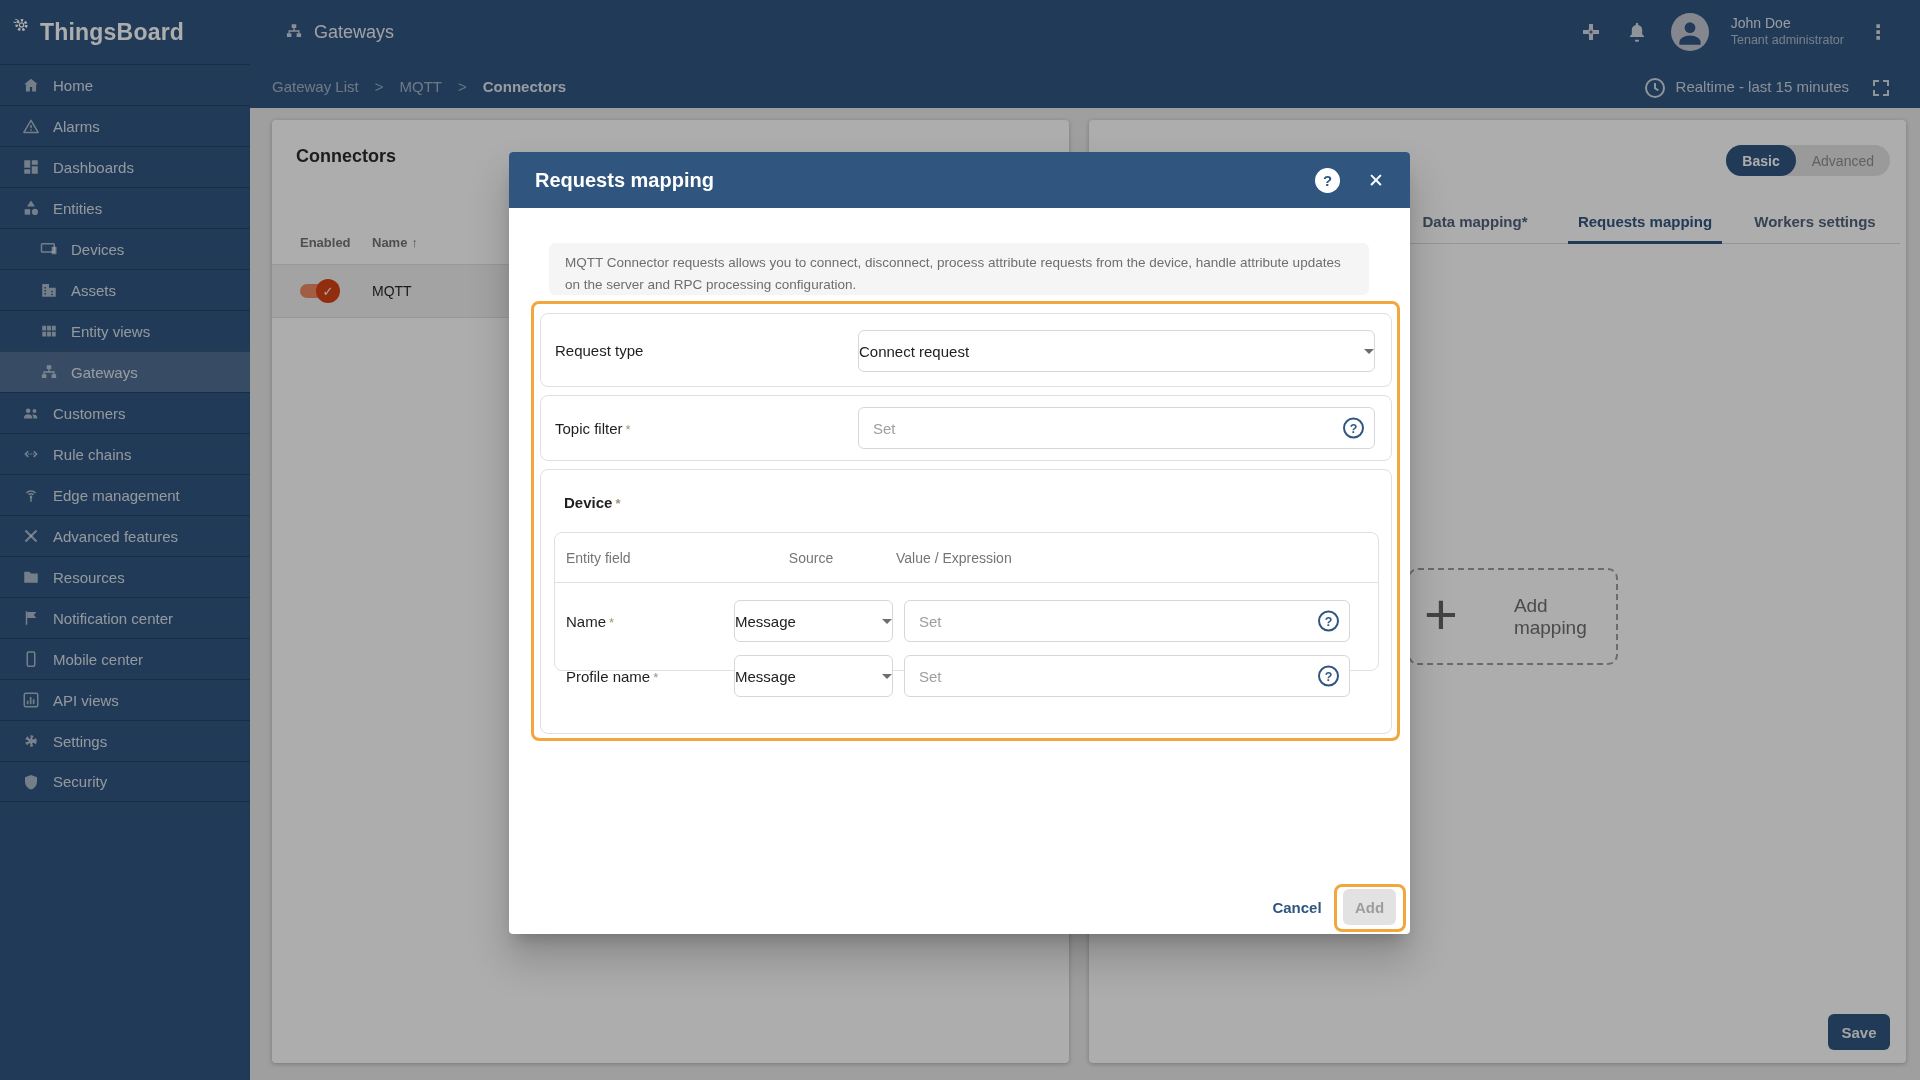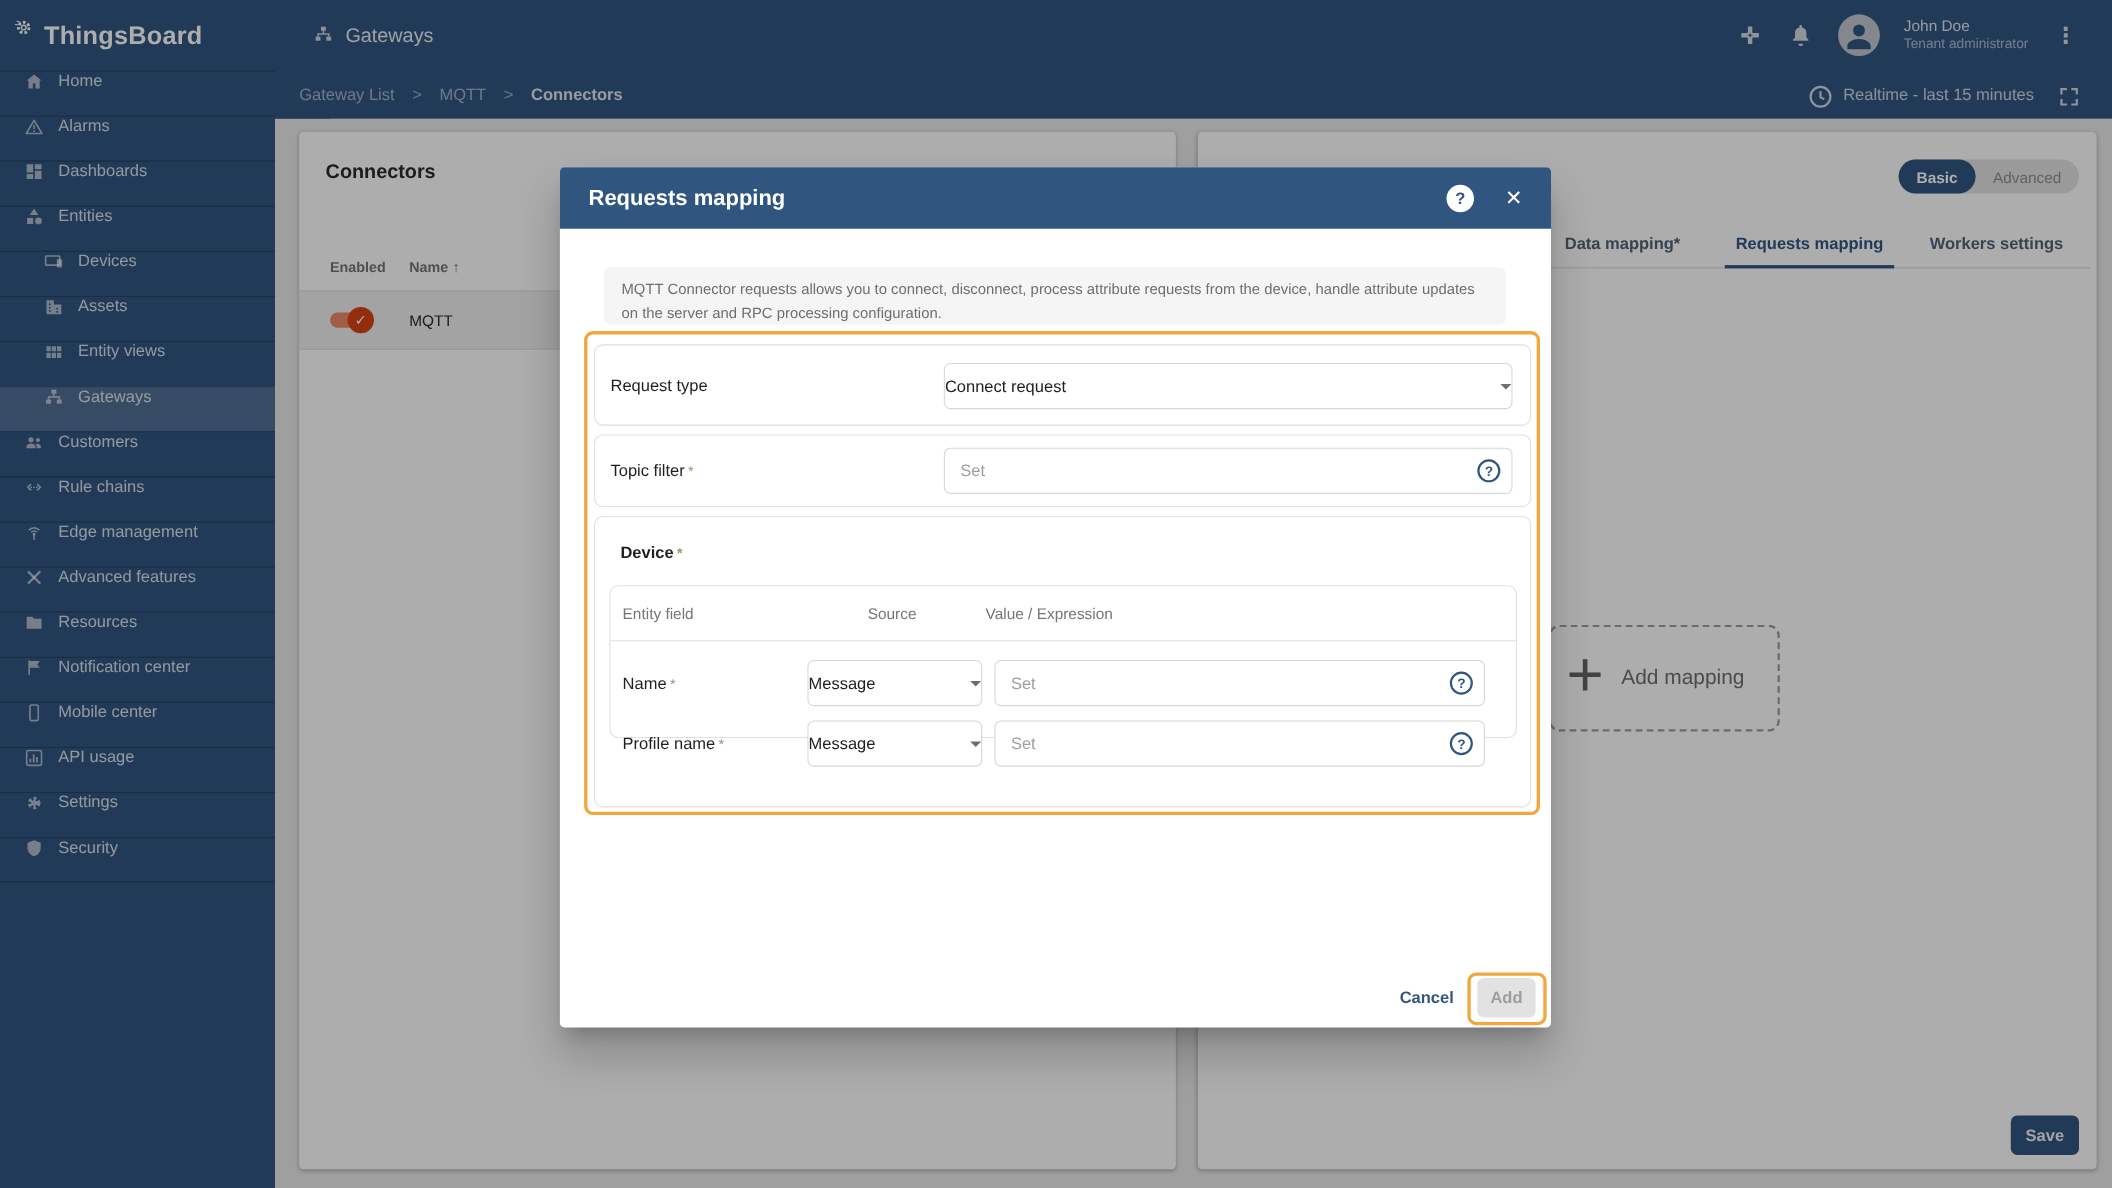--- a/index.html
+++ b/index.html
@@ -5,21 +5,21 @@
   * { margin:0; padding:0; box-sizing:border-box; }
   html,body { width:1920px; height:1080px; overflow:hidden; }
   body { font-family:"Liberation Sans","DejaVu Sans",sans-serif; background:#eaeaea; }
   .app { position:relative; width:1920px; height:1080px; }
 
   
   .sidebar { position:absolute; left:0; top:0; width:300px; height:1080px; background:#305680; z-index:1; }
   .brand { height:64px; display:flex; align-items:center; gap:10px; padding-left:12px; }
   .brand-name { color:#fff; font-size:23px; font-weight:600; letter-spacing:.2px; }
   .nav { display:flex; flex-direction:column; }
-  .nav-item { height:41px; display:flex; gap:13px; padding-left:22px; padding-right:14px;
+  .nav-item { height:41px; display:flex; align-items:center; gap:13px; padding-left:22px; padding-right:14px;
               color:rgba(255,255,255,.82); font-size:15px; border-top:1px solid rgba(0,0,0,.22); cursor:pointer; }
   .nav-item:last-child { border-bottom:1px solid rgba(0,0,0,.22); }
   .nav-item.nested { padding-left:40px; }
   .nav-item.selected { background:rgba(255,255,255,.16); }
   .nav-ic { width:18px; height:18px; color:rgba(255,255,255,.6); flex:0 0 18px; }
   .nav-ic svg { display:block; width:18px; height:18px; }
   .chev { width:8px; height:8px; border-right:2px solid rgba(255,255,255,.65); border-bottom:2px solid rgba(255,255,255,.65); margin-left:auto; }
   .chev.down { transform:rotate(45deg) translate(-2px,-2px); }
   .chev.up { transform:rotate(225deg); }
 
@@ -70,21 +70,21 @@
   .mode-opt { padding:0 16px; height:31px; display:flex; align-items:center; border-radius:16px; color:#8f8f8f; cursor:pointer; }
   .mode-opt.active { background:#305680; color:#fff; font-weight:600; }
   .tabs { position:absolute; right:6px; top:80px; display:flex; border-bottom:1px solid #dcdcdc; }
   .tab { width:170px; height:43px; display:flex; align-items:center; justify-content:center; font-size:15px;
          font-weight:600; color:#51637a; position:relative; cursor:pointer; }
   .tab.active { color:#305680; font-weight:700; }
   .tab.active::after { content:""; position:absolute; left:8px; right:8px; bottom:-1px; height:3px; background:#305680; }
   .add-mapping { position:absolute; left:319px; top:448px; width:210px; height:97px; border:2px dashed #9e9e9e;
                  border-radius:10px; display:flex; align-items:center; gap:16px; padding-left:14px; color:#6f6f6f; cursor:pointer; }
   .add-plus { font-size:58px; font-weight:400; line-height:1; color:#636363; margin-top:-6px; }
-  .add-label { font-size:19px; color:#6f6f6f; }
+  .add-label { font-size:19px; color:#6f6f6f;margin-left:40px; }
   .save-btn { position:absolute; right:16px; bottom:13px; width:62px; height:36px; background:#305680; color:#f2f2f2;
               border:none; border-radius:6px; font-size:15px; font-weight:600; cursor:pointer; font-family:inherit; }
 
   
   .backdrop { position:absolute; inset:0; background:rgba(0,0,0,.32); z-index:5; }
   .modal { position:absolute; left:509px; top:152px; width:901px; height:782px; background:#fff; border-radius:4px;
            z-index:10; box-shadow:0 11px 15px -7px rgba(0,0,0,.2),0 24px 38px 3px rgba(0,0,0,.18); }
   .modal-header { position:absolute; left:0; top:0; width:100%; height:56px; background:#305680; border-radius:4px 4px 0 0;
                   display:flex; align-items:center; padding:0 26px; }
   .modal-title { color:#fff; font-size:20px; font-weight:600; }
@@ -283,21 +283,21 @@
           </span>
         <span>Mobile center</span>
       </div>
       <div class="nav-item">
         <span class="nav-ic">
             <svg viewBox="0 0 24 24">
               <rect x="3" y="3" width="18" height="18" rx="2" fill="none" stroke="currentColor" stroke-width="2"></rect>
               <path d="M7.5 17.5v-4.5M11.5 17.5V8M15.5 17.5v-6.5" fill="none" stroke="currentColor" stroke-width="2.2"></path>
             </svg>
           </span>
-        <span>API usage</span>
+        <span>API views</span>
       </div>
       <div class="nav-item">
         <span class="nav-ic">
             <svg viewBox="0 0 24 24">
               <circle cx="12" cy="12" r="5.2" fill="none" stroke="currentColor" stroke-width="5" stroke-dasharray="3.2 2.6"></circle>
               <circle cx="12" cy="12" r="3.4"></circle>
             </svg>
           </span>
         <span>Settings</span>
       </div>

